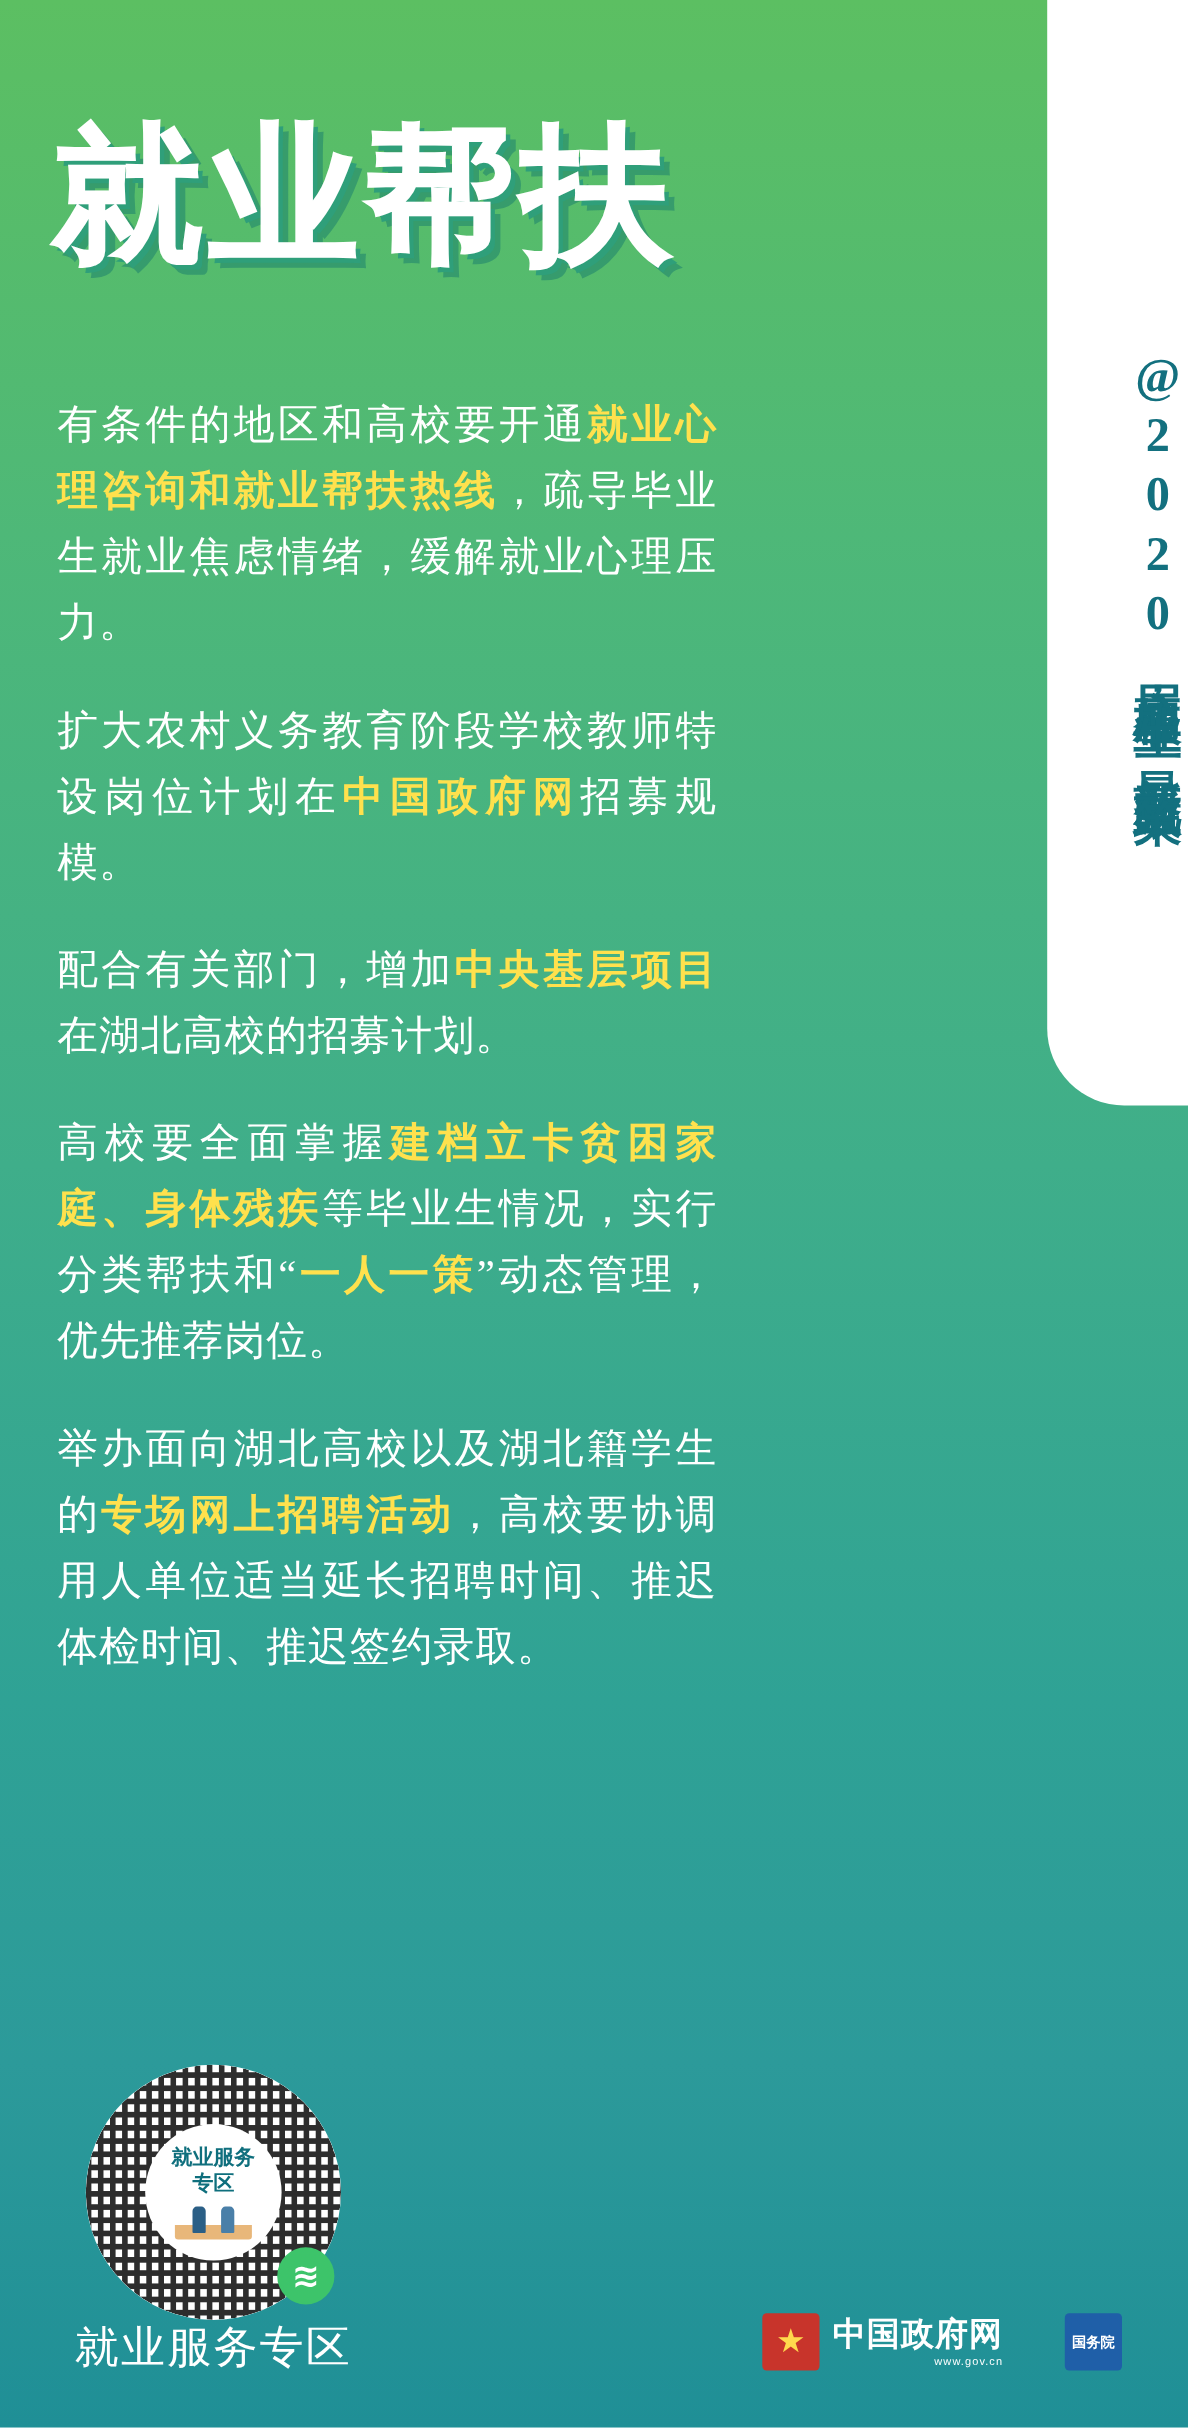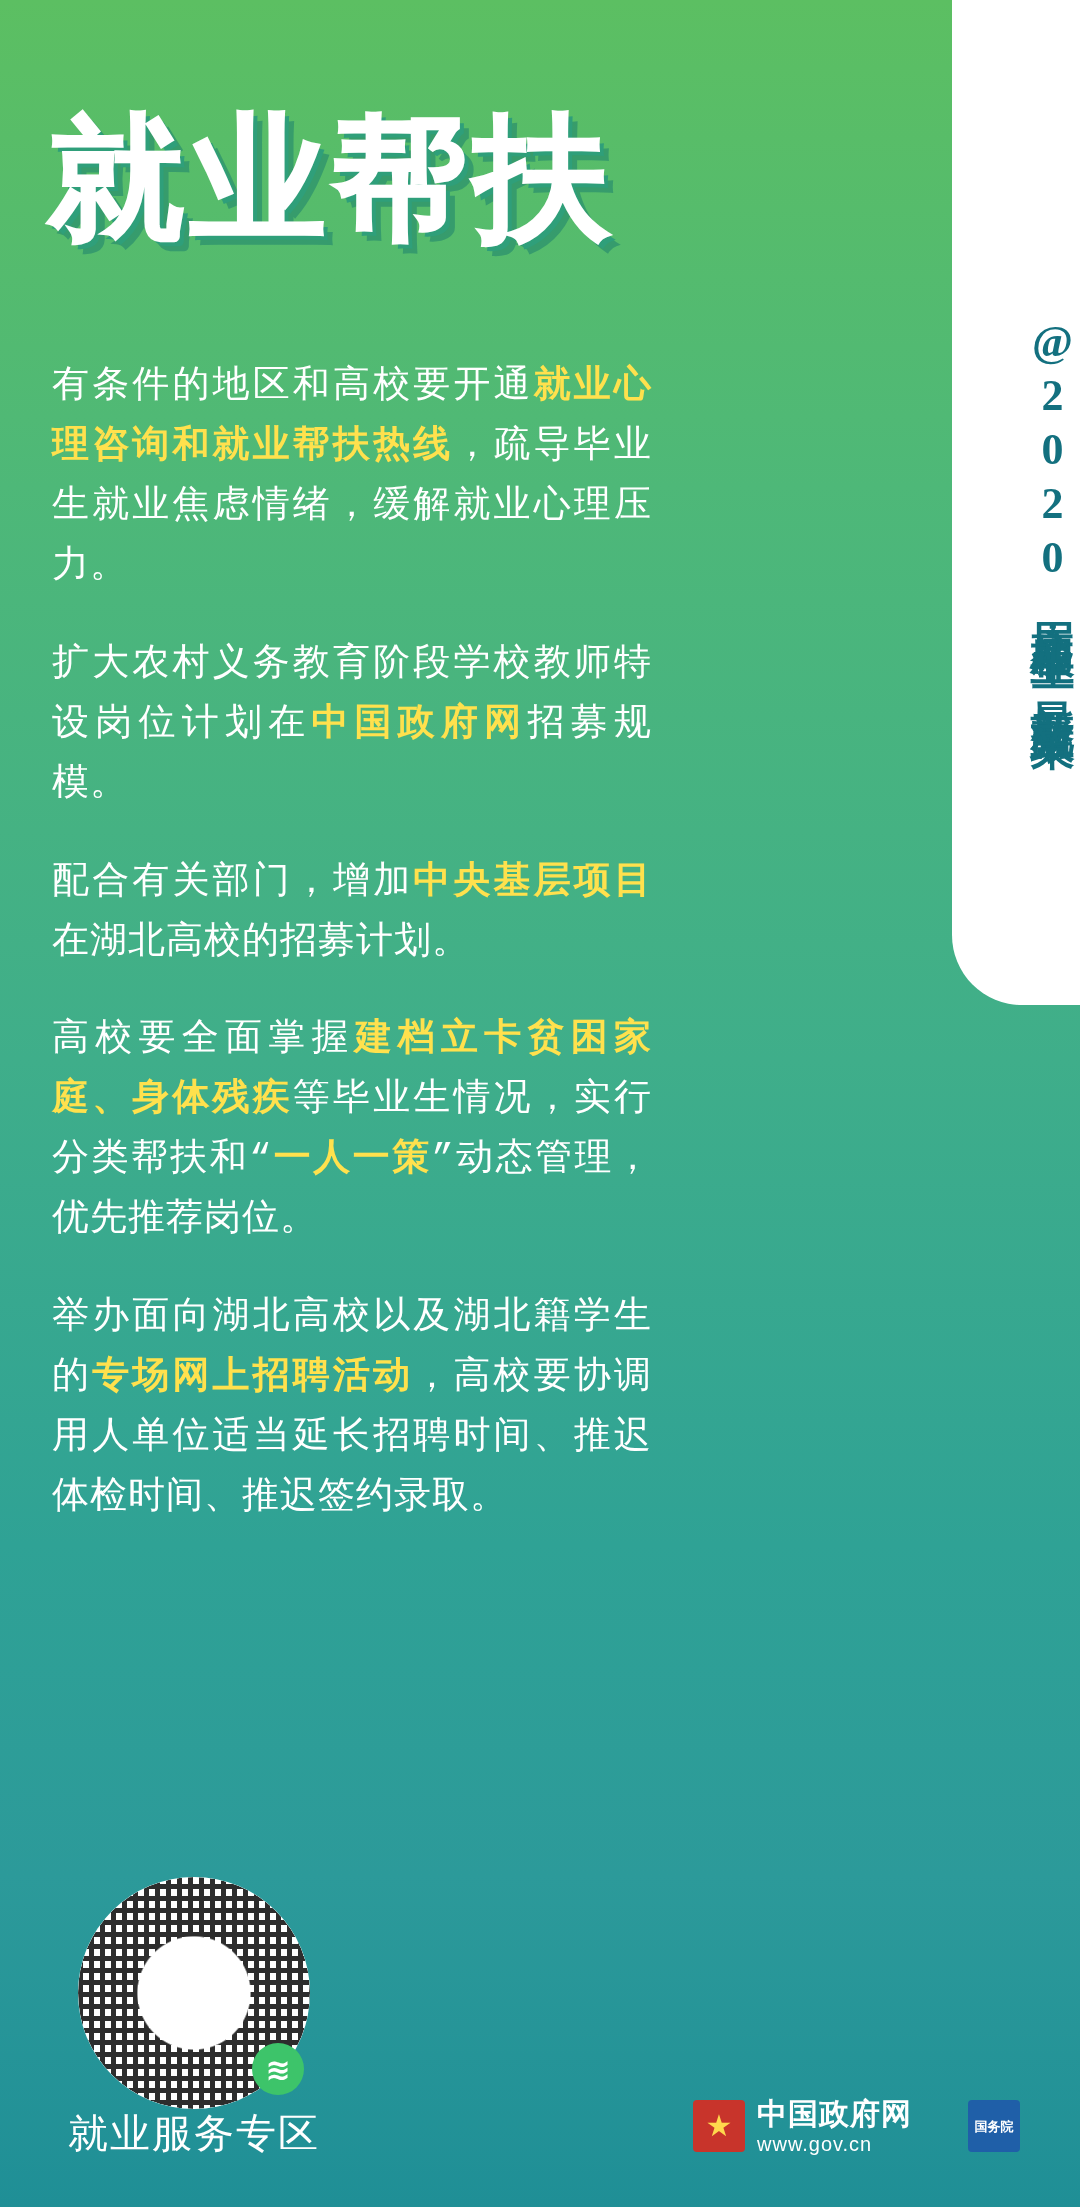--- a/index.html
+++ b/index.html
@@ -78,21 +78,20 @@
     left: 52px;
     width: 600px;
   }
   .para {
     font-size: 37px;
     line-height: 1.62;
     color: #ffffff;
     margin-bottom: 38px;
     letter-spacing: 1px;
     text-align: justify;
-    font-family: Liberation Mono, monospace;
   }
   .hl {
     color: #ffe14d;
     font-weight: 700;
   }
 
   
   .footer {
     position: absolute;
     left: 0;
@@ -243,24 +242,25 @@
   }
   .logo-cn {
     font-family: "Liberation Sans", "DejaVu Sans", sans-serif;
     font-size: 30px;
     font-weight: 700;
     color: #ffffff;
     letter-spacing: 1px;
   }
   .logo-en {
     font-family: "Liberation Sans", "DejaVu Sans", sans-serif;
-    font-size: 20px;
+    font-size: 10px;
     color: #ffffff;
     letter-spacing: 1px;
     margin-top: 3px;
+    text-align: right;
   }
 </style>
 </head>
 <body>
 
 <div class="poster">
 
   <div class="side-panel"></div>
   <div class="side-title">@2020届高校毕业生，最新就业政策</div>
 
@@ -274,20 +274,25 @@
     <p class="para"><span>配合有关部门，增加</span><span class="hl">中央基层项目</span><span>在湖北高校的招募计划。</span></p>
     <p class="para"><span>高校要全面掌握</span><span class="hl">建档立卡贫困家庭、身体残疾</span><span>等毕业生情况，实行分类帮扶和“</span><span class="hl">一人一策</span><span>”动态管理，优先推荐岗位。</span></p>
     <p class="para"><span>举办面向湖北高校以及湖北籍学生的</span><span class="hl">专场网上招聘活动</span><span>，高校要协调用人单位适当延长招聘时间、推迟体检时间、推迟签约录取。</span></p>
   </div>
 
   <div class="footer">
 
     <div class="qr-wrap">
       <div class="qr-outer">
         <div class="qr-dots"></div>
+        <div class="qr-center">
+          <div class="c1">就业服务</div>
+          <div class="c2">专区</div>
+          <div class="qr-figures"></div>
+        </div>
       </div>
       <div class="wechat-badge">≋</div>
     </div>
 
     <div class="qr-caption">就业服务专区</div>
 
     <div class="logos">
       <div class="logo-item">
         <div class="emblem"></div>
         <div class="logo-texts">

